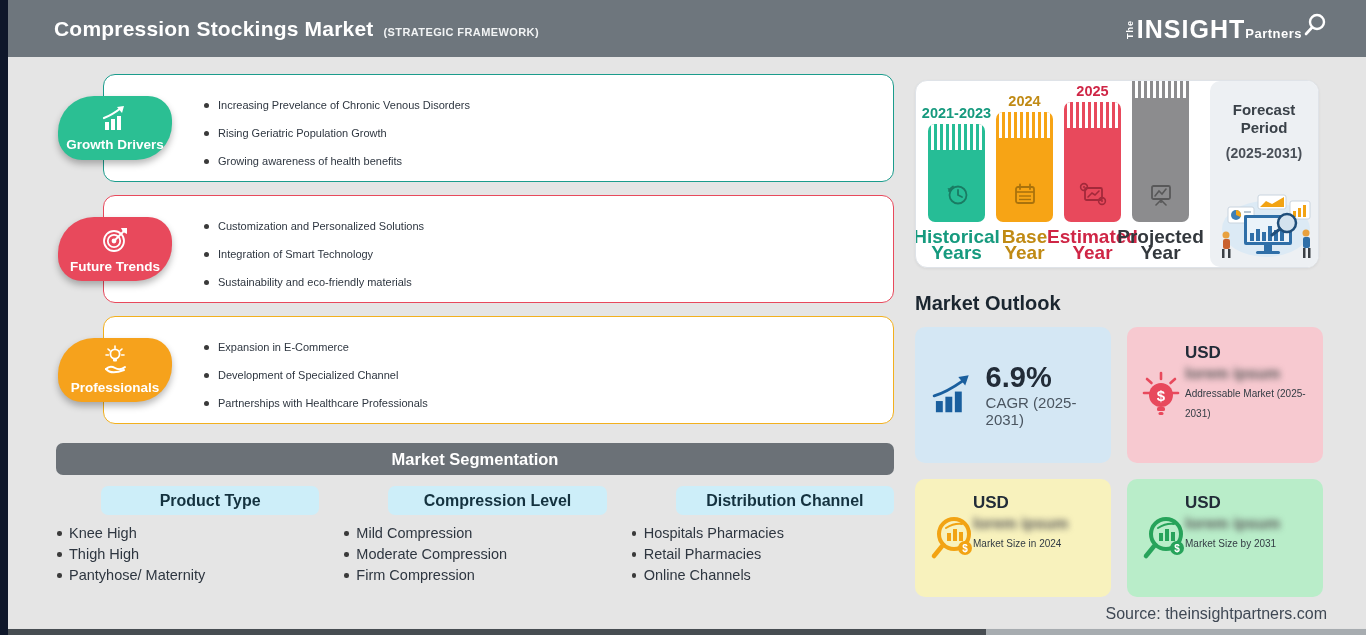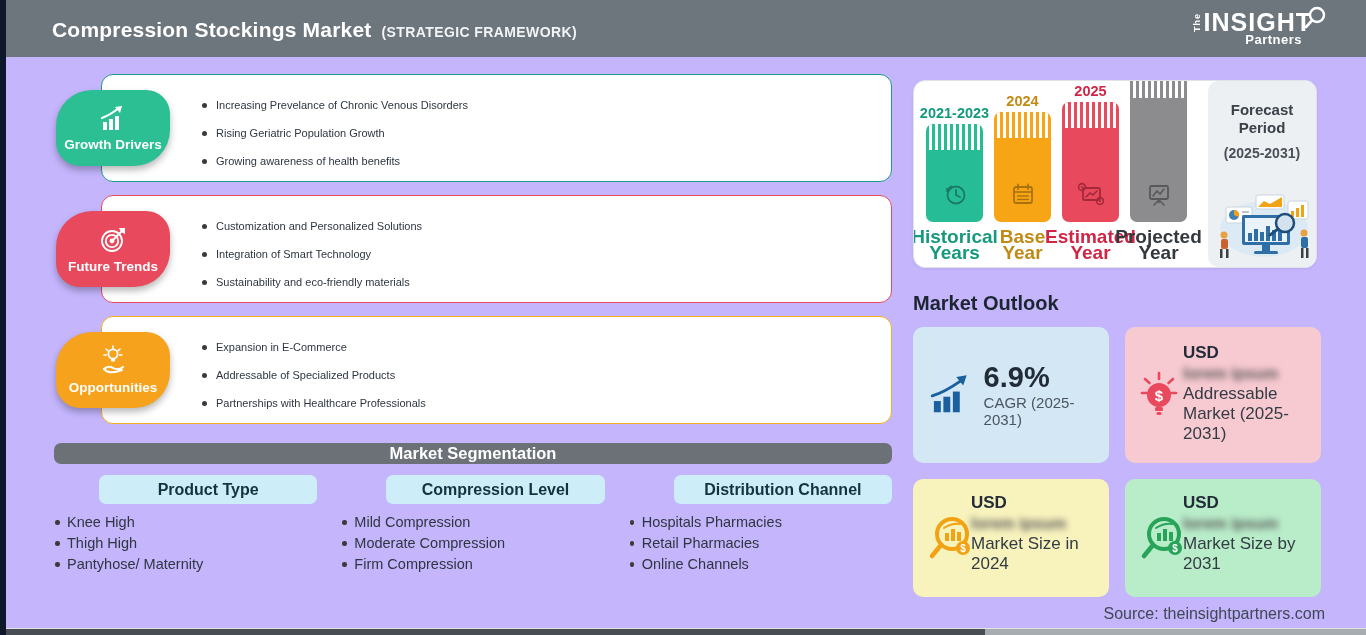--- a/index.html
+++ b/index.html
@@ -1,55 +1,55 @@
 <!DOCTYPE html>
 <html><head>
 <meta charset="utf-8">
 <style>
   * { margin:0; padding:0; box-sizing:border-box; }
   html,body { width:1366px; height:635px; }
   body { font-family:"Liberation Sans", sans-serif; background:#ffffff; position:relative; overflow:hidden; }
-  .page { width:1366px; height:635px; position:relative; background:#c4b5fd; border-left:6px solid #0f172a; }
+  .page { width:1366px; height:635px; position:relative; background:#e5e5e5; border-left:8px solid #0f172a; }
 
   
   .header { height:57px; background:#6e767d; display:flex; align-items:center; padding:0 40px 0 46px; }
   .header-titles { display:flex; align-items:baseline; gap:10px; flex:1; }
   .page-title { color:#ffffff; font-size:21px; font-weight:bold; letter-spacing:.2px; }
-  .page-subtitle { color:#f2f4f5; font-size:14px; font-weight:600; letter-spacing:.4px;margin-top:8px; }
+  .page-subtitle { color:#f2f4f5; font-size:11px; font-weight:600; letter-spacing:.4px;margin-top:8px; }
   .logo { display:flex; align-items:flex-start; color:#fff; position:relative; padding-right:14px; }
   .logo-the { writing-mode:vertical-rl; transform:rotate(180deg); font-size:9px; font-weight:bold; letter-spacing:1px; margin-top:3px; margin-right:2px; }
-  .logo-main { display:flex; flex-direction:column; align-items:flex-end; }
+  .logo-main { display:flex; flex-direction:row; align-items:flex-end; }
   .logo-insight { font-size:25px; font-weight:bold; letter-spacing:1px; line-height:24px; }
   .logo-partners { font-size:13px; font-weight:bold; letter-spacing:.5px; margin-top:-2px; margin-right:10px; }
   .logo-lens { position:absolute; right:-2px; top:-4px; }
 
   
   .main { display:flex; padding:17px 0 0 48px; }
   .left-col { width:838px; }
   .right-col { width:412px; margin-left:21px; }
 
   
   .fw-row { position:relative; height:108px; margin-bottom:13px; }
   .fw-box { position:absolute; left:47px; right:0; top:0; bottom:0; background:#fff; border-radius:12px; padding:16px 20px 10px 98px; }
   .fw-box.b-green  { border:1.5px solid #1b9c8c; }
   .fw-box.b-red    { border:1.5px solid #e8495c; }
   .fw-box.b-orange { border:1.5px solid #f2b01e; }
   .fw-list { list-style:none; }
   .fw-list li { position:relative; font-size:11px; color:#2e3640; line-height:28px; padding-left:16px; }
   .fw-list li::before { content:""; position:absolute; left:2px; top:12px; width:5px; height:5px; border-radius:50%; background:#3a3a3a; }
-  .fw-pill { position:absolute; left:2px; top:50%; transform:translateY(-50%); width:114px; height:76px;
+  .fw-pill { position:absolute; left:2px; top:50%; transform:translateY(-50%); width:114px; height:64px;
              border-radius:36px 24px 36px 24px; display:flex; flex-direction:column; align-items:center; justify-content:center;
              gap:3px; box-shadow:0 4px 7px rgba(0,0,0,.28); z-index:2; }
   .fw-pill.p-green  { background:#2bbf93; }
   .fw-pill.p-red    { background:#e8495c; }
   .fw-pill.p-orange { background:#f6a21c; }
   .fw-pill-label { color:#fff; font-size:13.5px; font-weight:bold; }
 
   
-  .seg-bar { margin-top:19px; height:21px; background:#6b7177; border-radius:7px; display:flex; align-items:center; justify-content:center; }
+  .seg-bar { margin-top:19px; height:32px; background:#6b7177; border-radius:7px; display:flex; align-items:center; justify-content:center; }
   .seg-bar-title { color:#fff; font-size:16.5px; font-weight:bold; }
   .seg-cols { display:flex; gap:24px; margin-top:11px; }
   .seg-col { flex:1; }
   .seg-col-header { height:29px; background:#cdeef9; border-radius:7px; display:flex; align-items:center; justify-content:center;margin-left:45px; }
   .seg-col-header span { font-size:16px; font-weight:bold; color:#14323f; }
   .seg-list { list-style:none; margin-top:8px; }
   .seg-list li { position:relative; font-size:14.5px; color:#2e3640; line-height:21px; padding-left:13px; }
   .seg-list li::before { content:""; position:absolute; left:1px; top:8px; width:4.5px; height:4.5px; border-radius:50%; background:#3a3a3a; }
 
   
@@ -80,21 +80,21 @@
   .card.pink   { background:#f7c9d0; }
   .card.yellow { background:#f8f2bd; }
   .card.green  { background:#b9edc9; }
   .cagr-value { font-size:29px; font-weight:bold; color:#222c38; line-height:30px; }
   .cagr-label { font-size:15px; color:#4a5560; margin-top:2px; }
   .card .side-icon { position:absolute; left:12px; top:50%; transform:translateY(-50%); }
   .card .card-body { margin-left:58px; padding:14px 4px 10px 0; }
   .card.pink .card-body { padding-top:16px; }
   .usd { font-size:17px; font-weight:bold; color:#222c38; }
   .blurred { font-size:16px; font-weight:bold; color:#5a5a5a; filter:blur(3.2px); margin:2px 0 1px; }
-  .card-label { font-size:17px; color:#333c44; line-height:20px; }
+  .card-label { font-size:10px; color:#333c44; line-height:20px; }
 
   .source-line { text-align:right; font-size:16px; color:#3f4854; margin-top:8px; padding-right:0; }
 
   
   .bottom-bar { position:absolute; left:0; bottom:0; width:100%; height:7px;
                 background:linear-gradient(90deg,#474d52 0%,#474d52 72%,#a7acb0 72%,#a7acb0 100%);
                 border-top:1px solid #e3e3e3; }
 </style>
 </head>
 <body>
@@ -160,37 +160,37 @@
             <path d="M22 4 L28 4 L28 10 L24 8 Z" fill="#fff"></path>
           </svg>
           <span class="fw-pill-label">Future Trends</span>
         </div>
       </div>
 
       <div class="fw-row">
         <div class="fw-box b-orange">
           <ul class="fw-list">
             <li>Expansion in E-Commerce</li>
-            <li>Addressable of Specialized Products</li>
+            <li>Development of Specialized Channel</li>
             <li>Partnerships with Healthcare Professionals</li>
           </ul>
         </div>
         <div class="fw-pill p-orange">
           <svg width="32" height="32" viewBox="0 0 32 32">
             <circle cx="16" cy="9" r="4.6" fill="none" stroke="#fff" stroke-width="1.8"></circle>
             <rect x="14" y="13.6" width="4" height="3" rx="1" fill="#fff"></rect>
             <line x1="16" y1="1" x2="16" y2="3.2" stroke="#fff" stroke-width="1.6" stroke-linecap="round"></line>
             <line x1="9" y1="4" x2="10.8" y2="5.6" stroke="#fff" stroke-width="1.6" stroke-linecap="round"></line>
             <line x1="23" y1="4" x2="21.2" y2="5.6" stroke="#fff" stroke-width="1.6" stroke-linecap="round"></line>
             <line x1="7" y1="10" x2="9.4" y2="10" stroke="#fff" stroke-width="1.6" stroke-linecap="round"></line>
             <line x1="25" y1="10" x2="22.6" y2="10" stroke="#fff" stroke-width="1.6" stroke-linecap="round"></line>
             <path d="M7 24 q4 -4 9 -1 q5 3 10 -1" fill="none" stroke="#fff" stroke-width="2" stroke-linecap="round"></path>
             <path d="M7 24 q5 6 18 1" fill="none" stroke="#fff" stroke-width="2" stroke-linecap="round"></path>
           </svg>
-          <span class="fw-pill-label">Opportunities</span>
+          <span class="fw-pill-label">Professionals</span>
         </div>
       </div>
 
       <div class="seg-bar">
         <span class="seg-bar-title">Market Segmentation</span>
       </div>
       <div class="seg-cols">
         <div class="seg-col">
           <div class="seg-col-header">
             <span>Product Type</span>

